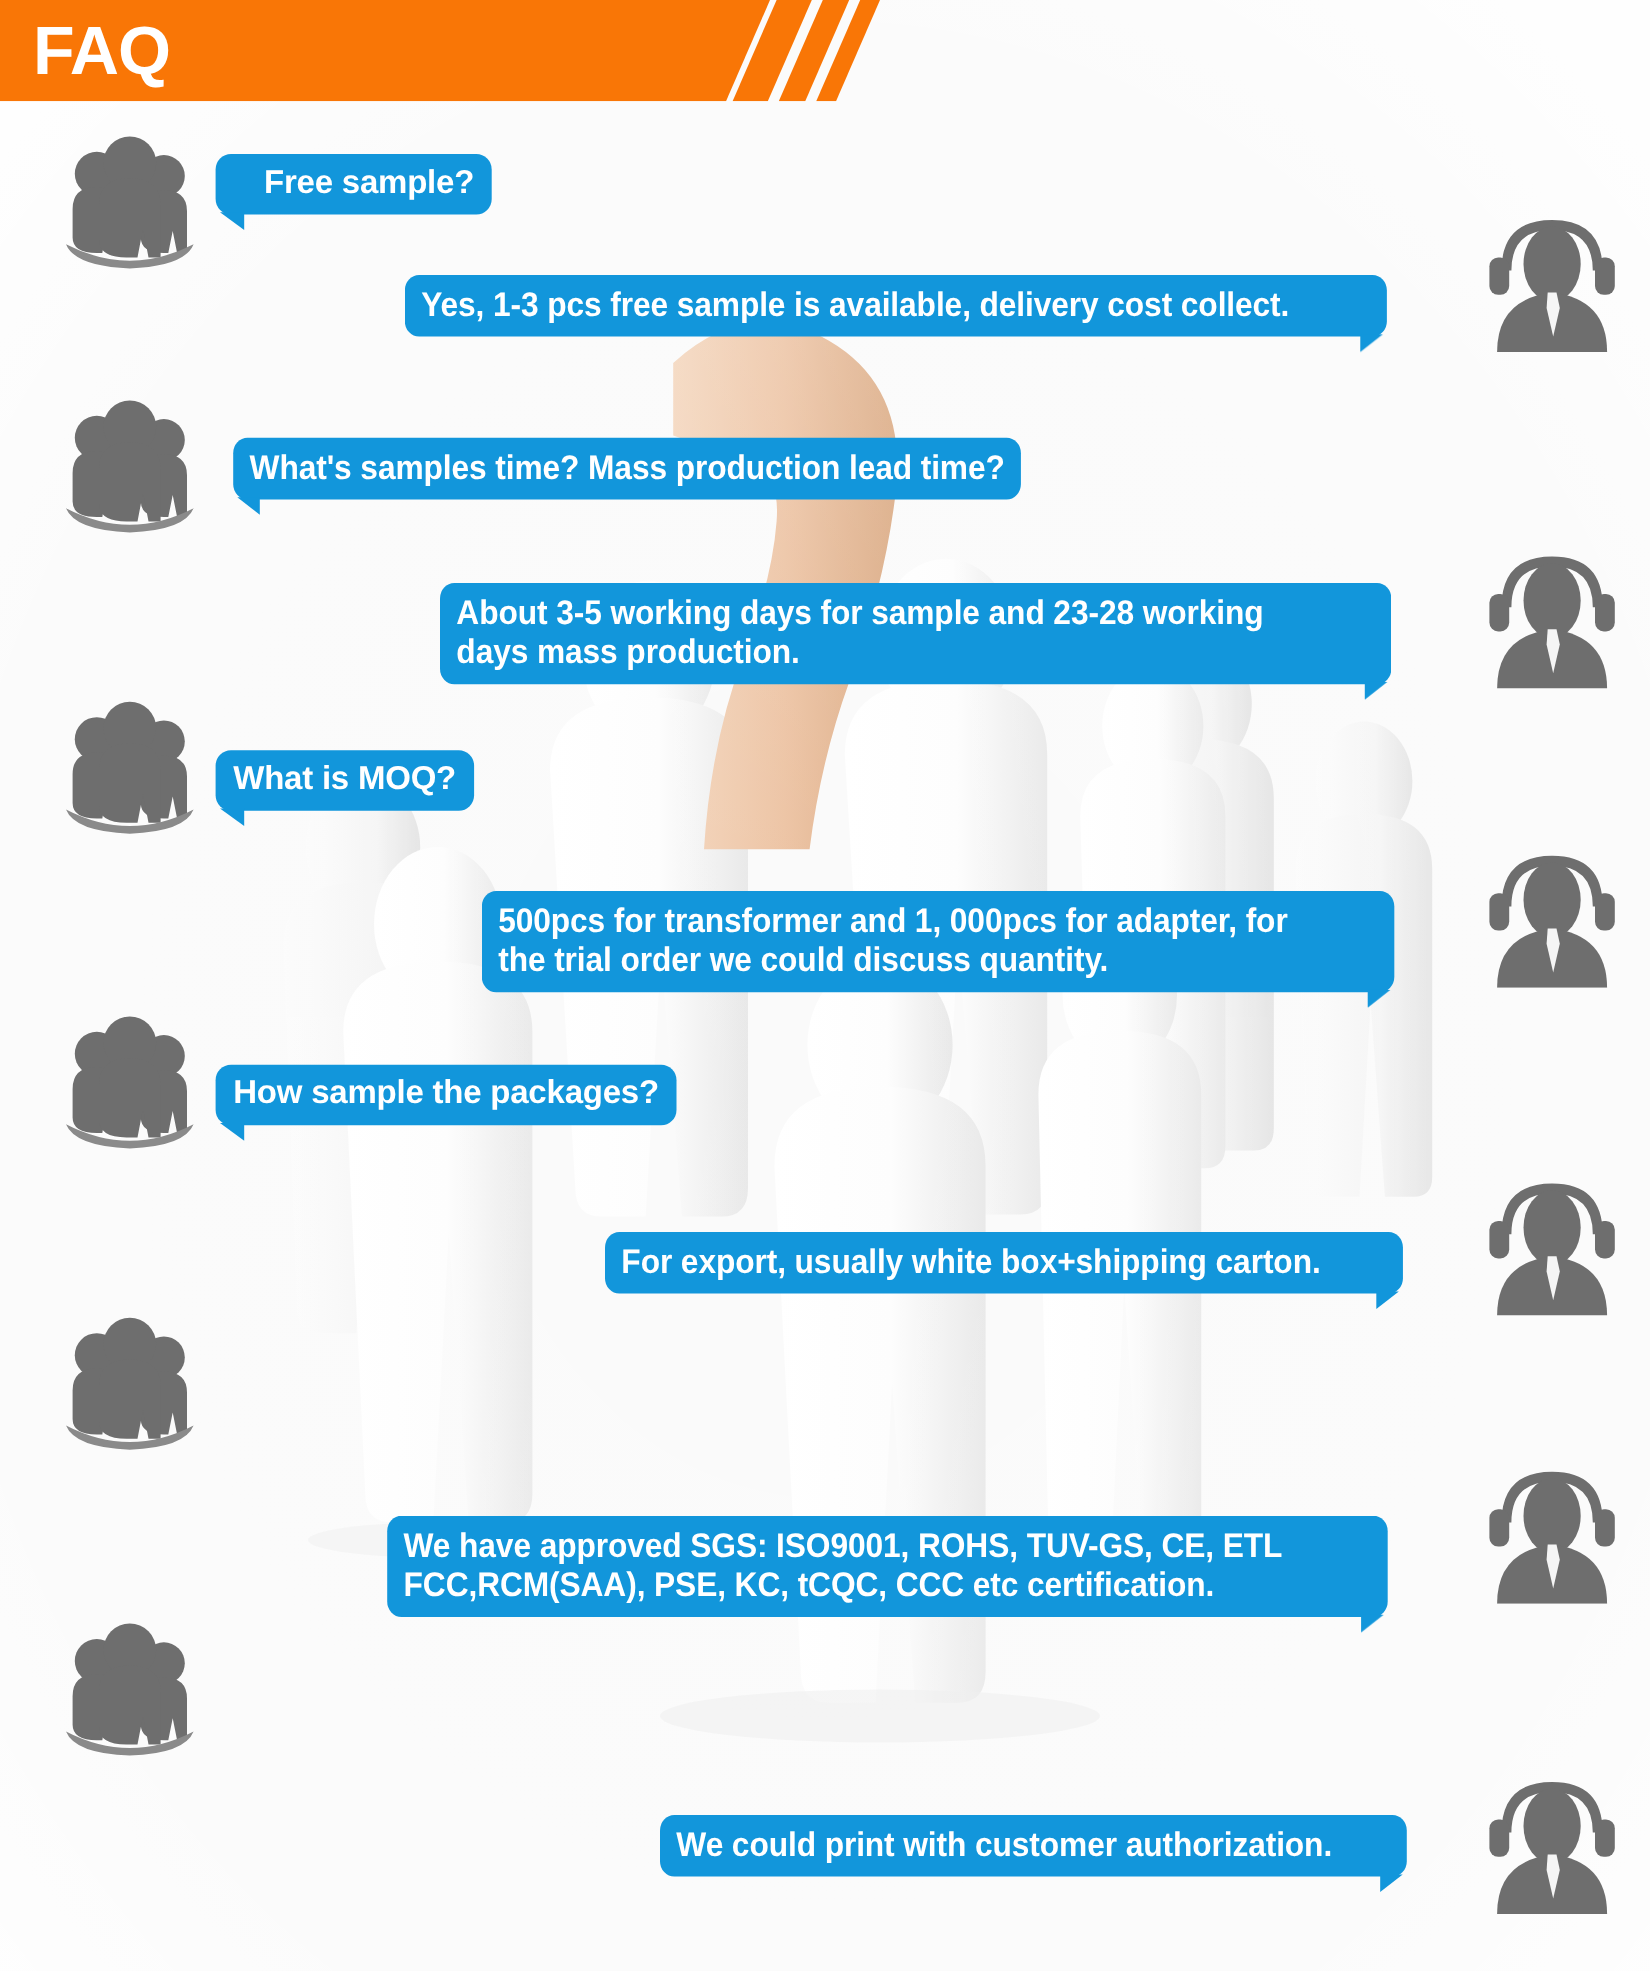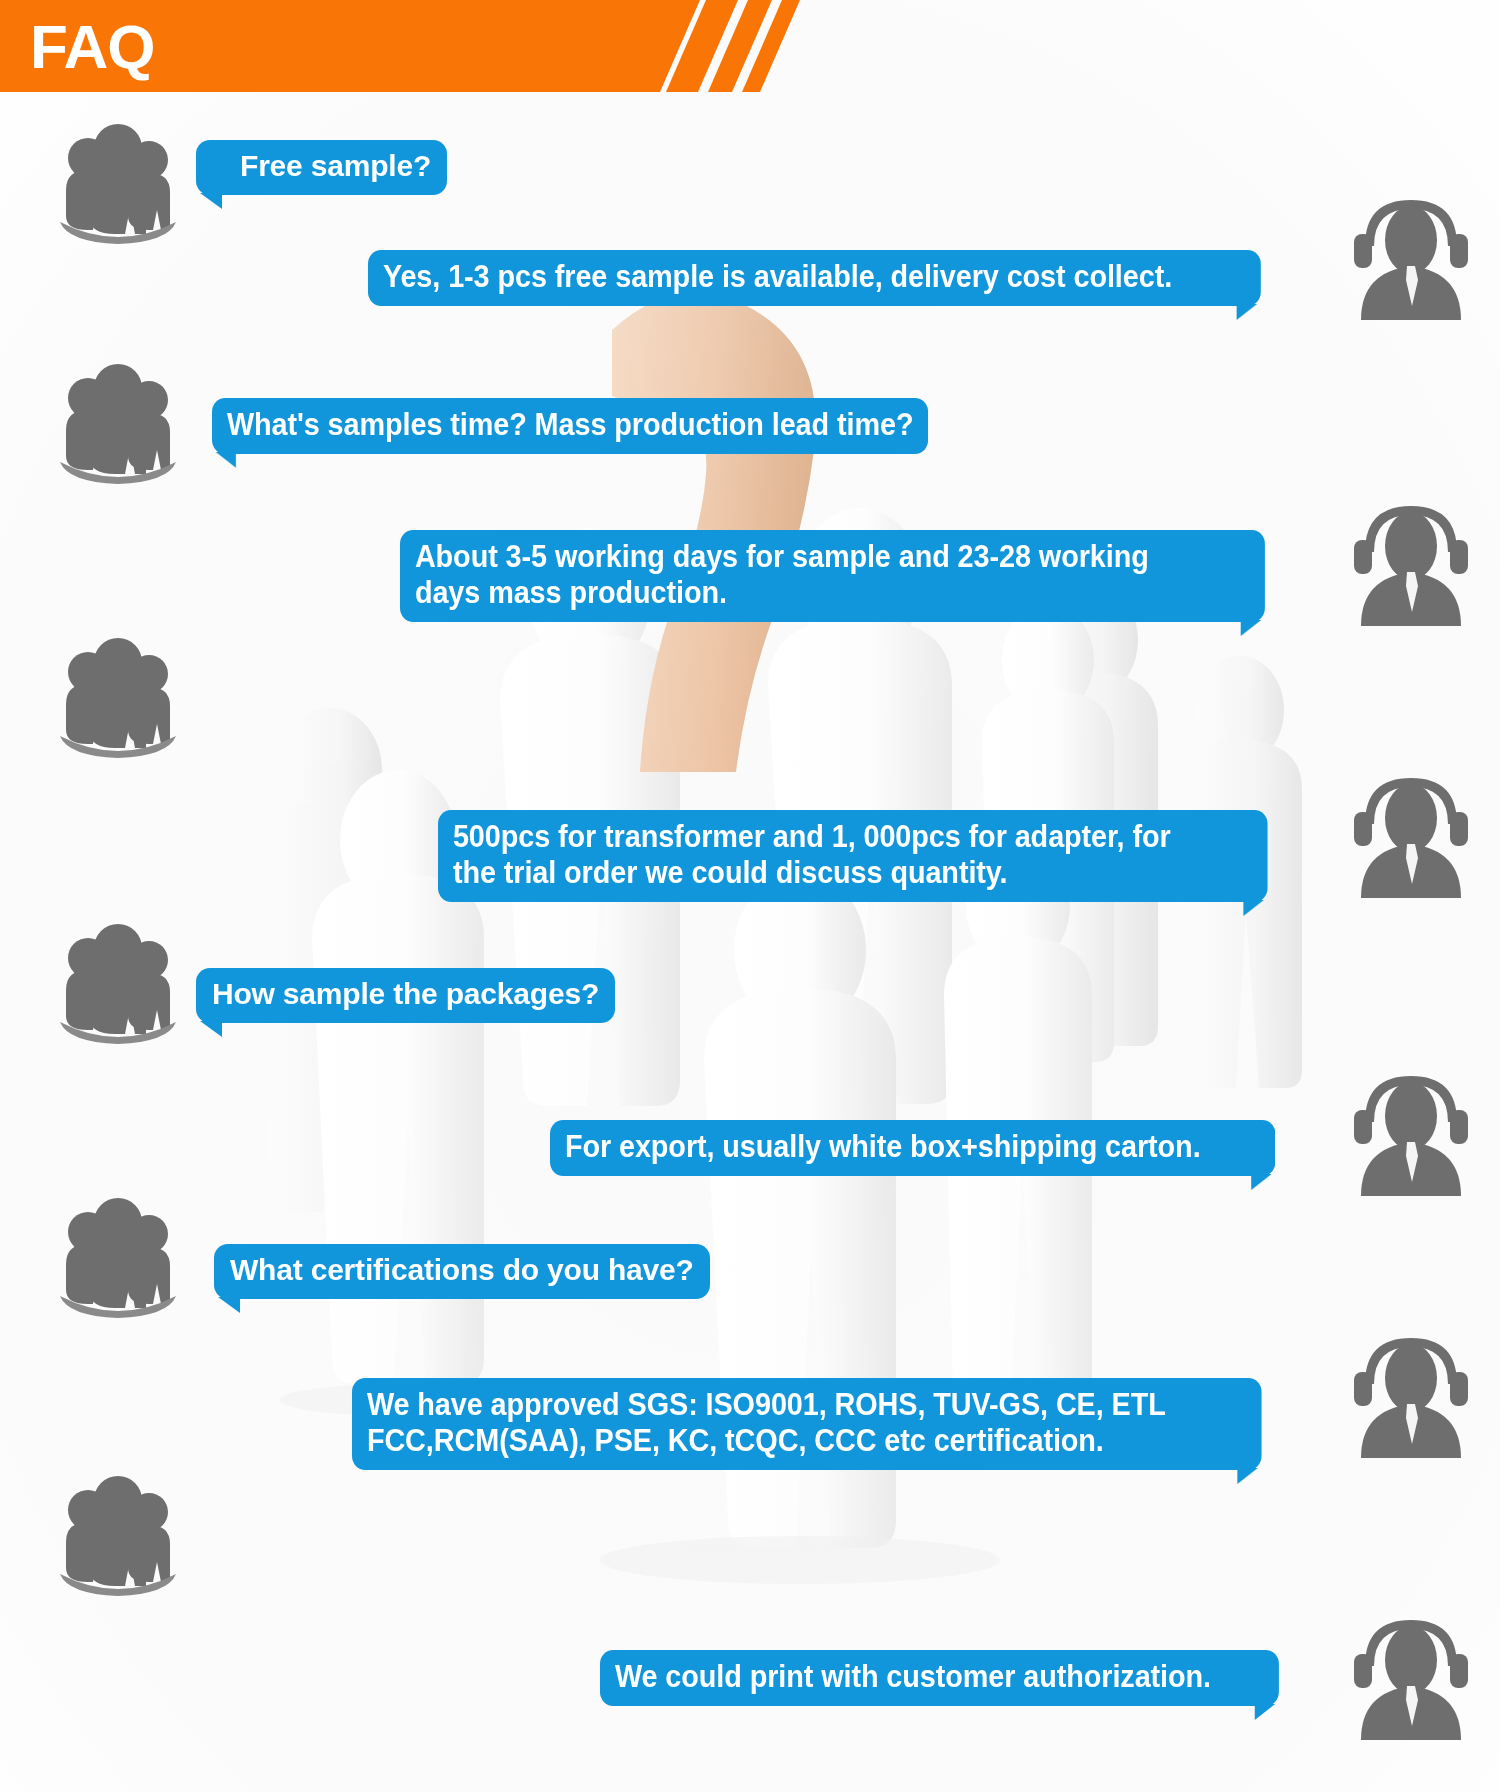--- a/index.html
+++ b/index.html
@@ -280,20 +280,24 @@
           <circle cx="36" cy="40" r="20"></circle>
           <path d="M14 72 q0-20 22-20 q22 0 22 20 l0 40 l-9 0 l-4 -22 l-4 22 l-5 0 q-22 0 -22 -14 z"></path>
           <circle cx="97" cy="42" r="19"></circle>
           <path d="M76 74 q0-19 21-19 q21 0 21 19 l0 38 l-9 0 l-4 -20 l-4 20 l-4 0 q-21 0 -21 -14 z"></path>
           <circle cx="66" cy="30" r="24"></circle>
           <path d="M38 68 q0-24 28-24 q28 0 28 24 l0 48 l-11 0 l-5 -26 l-5 26 l-10 0 q-25 0 -25 -16 z"></path>
         </g>
         <path d="M8 104 q58 30 116 0 q-8 20 -58 22 q-50 -2 -58 -22 z" fill="#8a8a8a"></path>
       </svg>
     </div>
+    <div class="bubble q" style="left:196px; top:682px;">
+      <span>What is MOQ?</span>
+      <span class="tail tail-left"></span>
+    </div>
 
     <div class="avatar" style="left:1345px; top:770px;">
       <svg width="132" height="128" viewBox="0 0 132 128" aria-hidden="true">
         <g fill="#6e6e6e">
           <path d="M20 54 q0 -46 46 -46 q46 0 46 46 l-9 0 q0 -37 -37 -37 q-37 0 -37 37 z"></path>
           <rect x="9" y="42" width="18" height="34" rx="8"></rect>
           <rect x="105" y="42" width="18" height="34" rx="8"></rect>
           <ellipse cx="66" cy="48" rx="26" ry="34"></ellipse>
           <path d="M16 128 q0 -48 50 -54 q50 6 50 54 z"></path>
           <path d="M62 74 l8 0 l3 14 l-6 26 l-6 -26 z" fill="#f5f5f5"></path>
@@ -347,24 +351,20 @@
           <circle cx="36" cy="40" r="20"></circle>
           <path d="M14 72 q0-20 22-20 q22 0 22 20 l0 40 l-9 0 l-4 -22 l-4 22 l-5 0 q-22 0 -22 -14 z"></path>
           <circle cx="97" cy="42" r="19"></circle>
           <path d="M76 74 q0-19 21-19 q21 0 21 19 l0 38 l-9 0 l-4 -20 l-4 20 l-4 0 q-21 0 -21 -14 z"></path>
           <circle cx="66" cy="30" r="24"></circle>
           <path d="M38 68 q0-24 28-24 q28 0 28 24 l0 48 l-11 0 l-5 -26 l-5 26 l-10 0 q-25 0 -25 -16 z"></path>
         </g>
         <path d="M8 104 q58 30 116 0 q-8 20 -58 22 q-50 -2 -58 -22 z" fill="#8a8a8a"></path>
       </svg>
     </div>
-    <div class="bubble q" style="left:214px; top:1244px;">
-      <span>What certifications do you have?</span>
-      <span class="tail tail-left"></span>
-    </div>
 
     <div class="avatar" style="left:1345px; top:1330px;">
       <svg width="132" height="128" viewBox="0 0 132 128" aria-hidden="true">
         <g fill="#6e6e6e">
           <path d="M20 54 q0 -46 46 -46 q46 0 46 46 l-9 0 q0 -37 -37 -37 q-37 0 -37 37 z"></path>
           <rect x="9" y="42" width="18" height="34" rx="8"></rect>
           <rect x="105" y="42" width="18" height="34" rx="8"></rect>
           <ellipse cx="66" cy="48" rx="26" ry="34"></ellipse>
           <path d="M16 128 q0 -48 50 -54 q50 6 50 54 z"></path>
           <path d="M62 74 l8 0 l3 14 l-6 26 l-6 -26 z" fill="#f5f5f5"></path>

